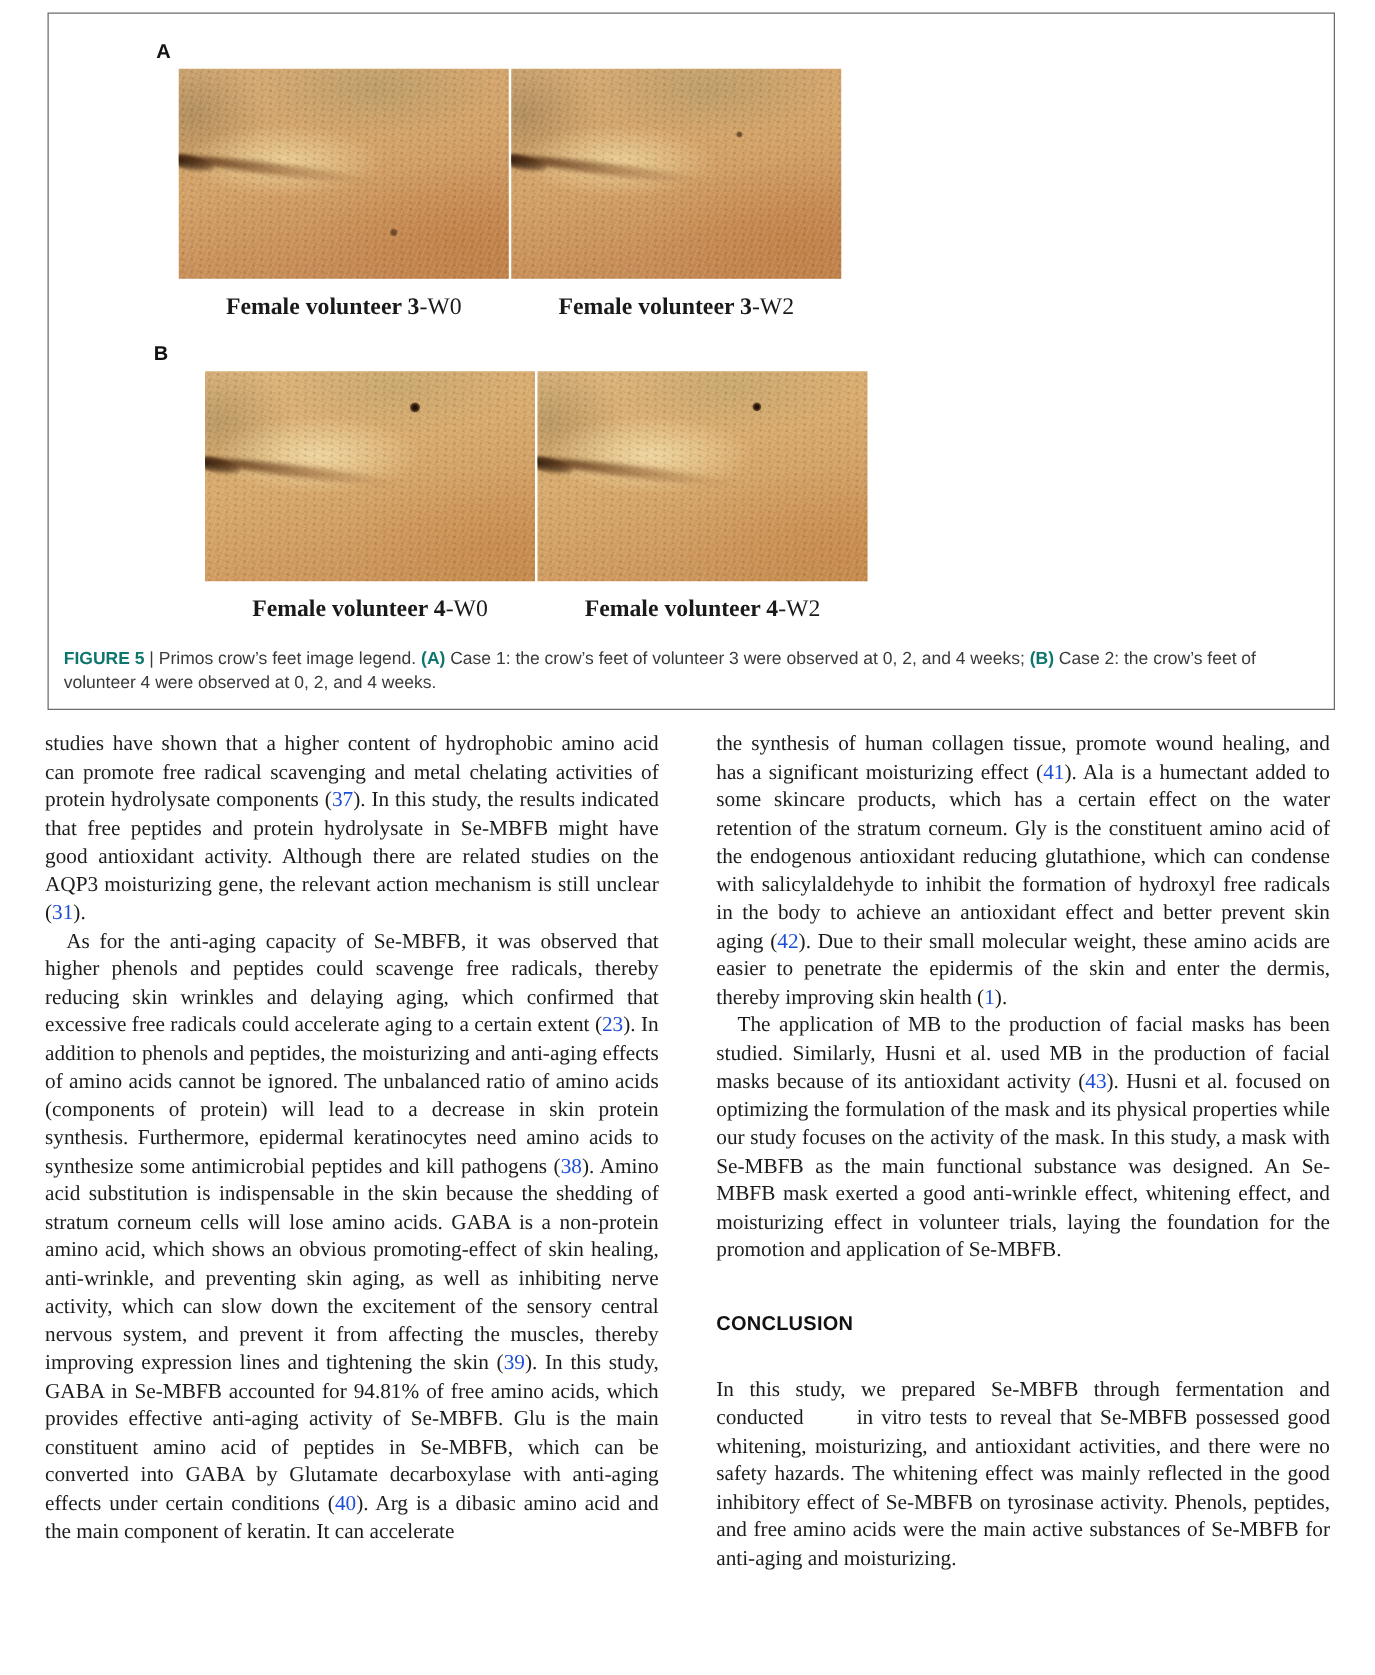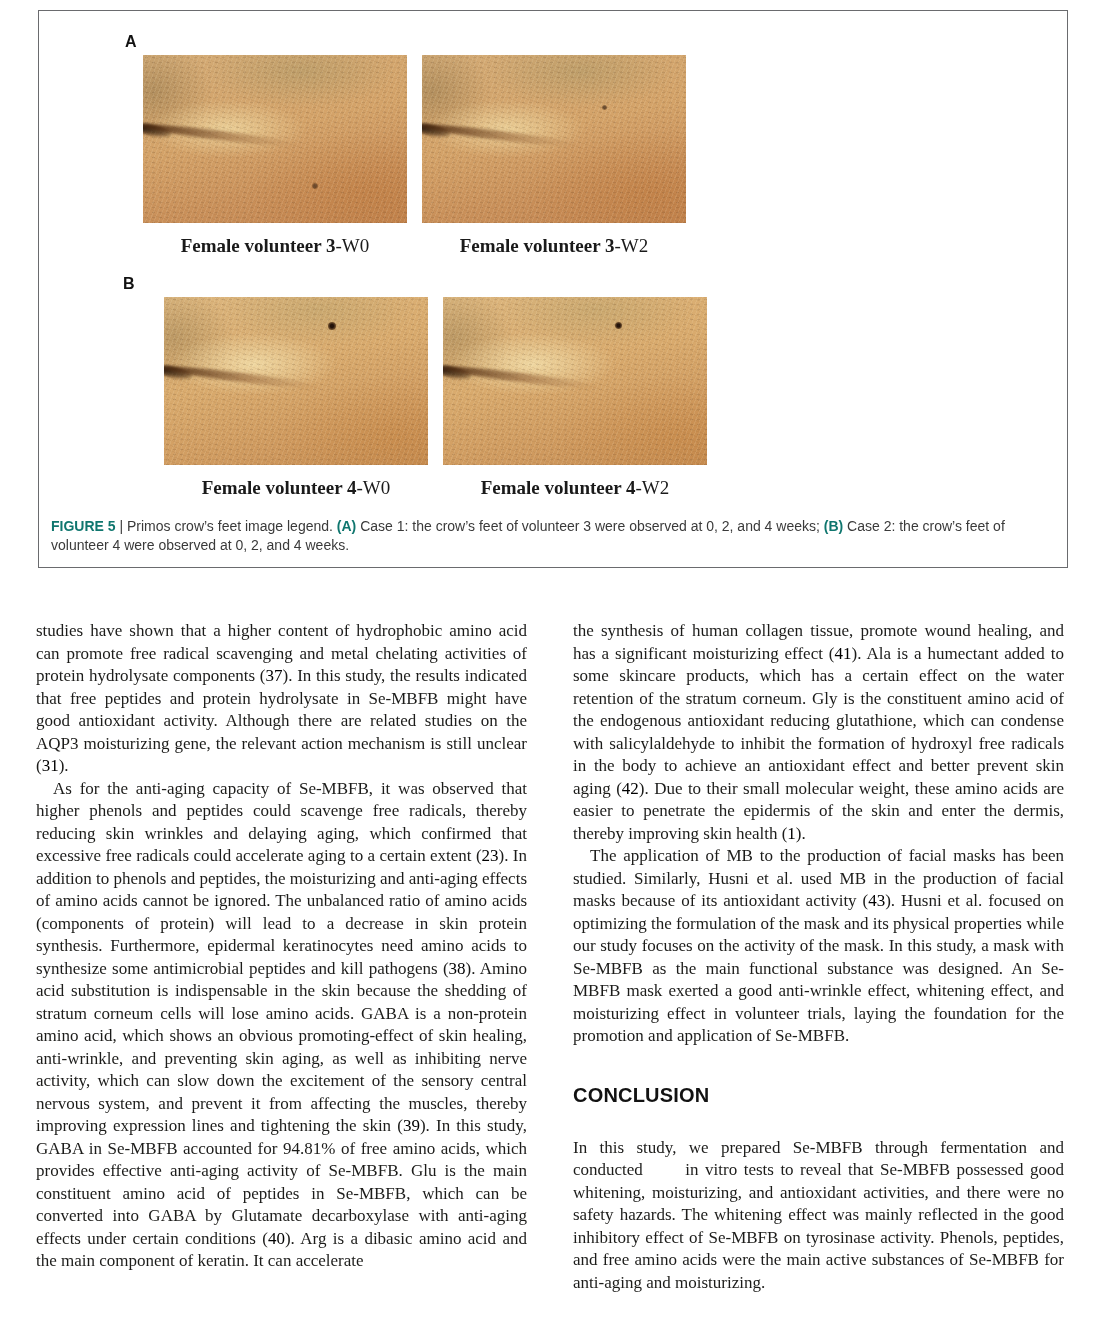--- a/index.html
+++ b/index.html
@@ -7,21 +7,21 @@
         font-family:"Liberation Serif",serif;}
 
   
   .figure-box{position:absolute;left:38px;top:10px;width:1030px;height:558px;
               border:1px solid #6a6b6e;box-sizing:border-box;margin:0;background:#fff;}
   .panel-label{position:absolute;font-family:"Liberation Sans",sans-serif;
                font-weight:bold;font-size:16px;color:#121212;}
   .label-a{left:86px;top:22px;}
   .label-b{left:84px;top:264px;}
 
-  .photo-row{position:absolute;display:flex;gap:15px;left:104px;justify-content:center;}
+  .photo-row{position:absolute;display:flex;gap:2px;left:104px;justify-content:center;}
   .row-a{top:44px;}
   .row-b{top:286px;padding-left:21px;}
   .photo-cell{width:264px;display:flex;flex-direction:column;align-items:center;}
 
   .photo{position:relative;width:264px;height:168px;overflow:hidden;
     background:
       radial-gradient(ellipse 42% 24% at 32% 44%, rgba(252,240,186,0.55), transparent 72%),
       radial-gradient(ellipse 50% 30% at 60% 10%, rgba(150,142,96,0.34), transparent 72%),
       radial-gradient(ellipse 30% 40% at 4% 22%, rgba(105,88,52,0.30), transparent 75%),
       radial-gradient(ellipse 62% 48% at 86% 82%, rgba(188,118,56,0.42), transparent 78%),
@@ -63,30 +63,30 @@
   .photo-caption{margin-top:12px;font-size:19px;line-height:22px;color:#1a1a1a;white-space:nowrap;}
   .pc-bold{font-weight:bold;}
   .pc-reg{font-weight:normal;}
 
   .fig-caption{position:absolute;left:12px;right:14px;top:506px;
                font-family:"Liberation Sans",sans-serif;font-size:14px;line-height:19px;
                color:#3a3a3a;text-align:left;}
   .fig-caption .seg-b{font-weight:bold;color:#0f766e;}
 
   
-  .columns{position:absolute;left:36px;top:620px;width:1028px;display:flex;gap:46px;justify-content:space-between;}
+  .columns{position:absolute;left:36px;top:584px;width:1028px;display:flex;gap:46px;justify-content:space-between;}
   .col{width:499px;}
   .para{margin:0;font-size:17px;line-height:22.5px;color:#1c1c1a;text-align:justify;
         font-family:"Liberation Serif",serif;}
   .para.indent{text-indent:17px;}
-  .seg-c{color:#000000;}
+  .seg-c{color:#1d4ed8;}
   .seg-i{margin-left:36px;}
   .seg-b{font-weight:bold;}
   .section-heading{margin:36px 0 30px 0;font-family:"Liberation Sans",sans-serif;
-                   font-weight:bold;font-size:20px;line-height:23px;color:#121212;letter-spacing:0.2px;}
+                   font-weight:bold;font-size:16px;line-height:23px;color:#121212;letter-spacing:0.2px;}
 </style>
 </head>
 <body>
 
 <div class="page">
 
   <figure class="figure-box">
 
     <div class="panel-label label-a">A</div>
 

